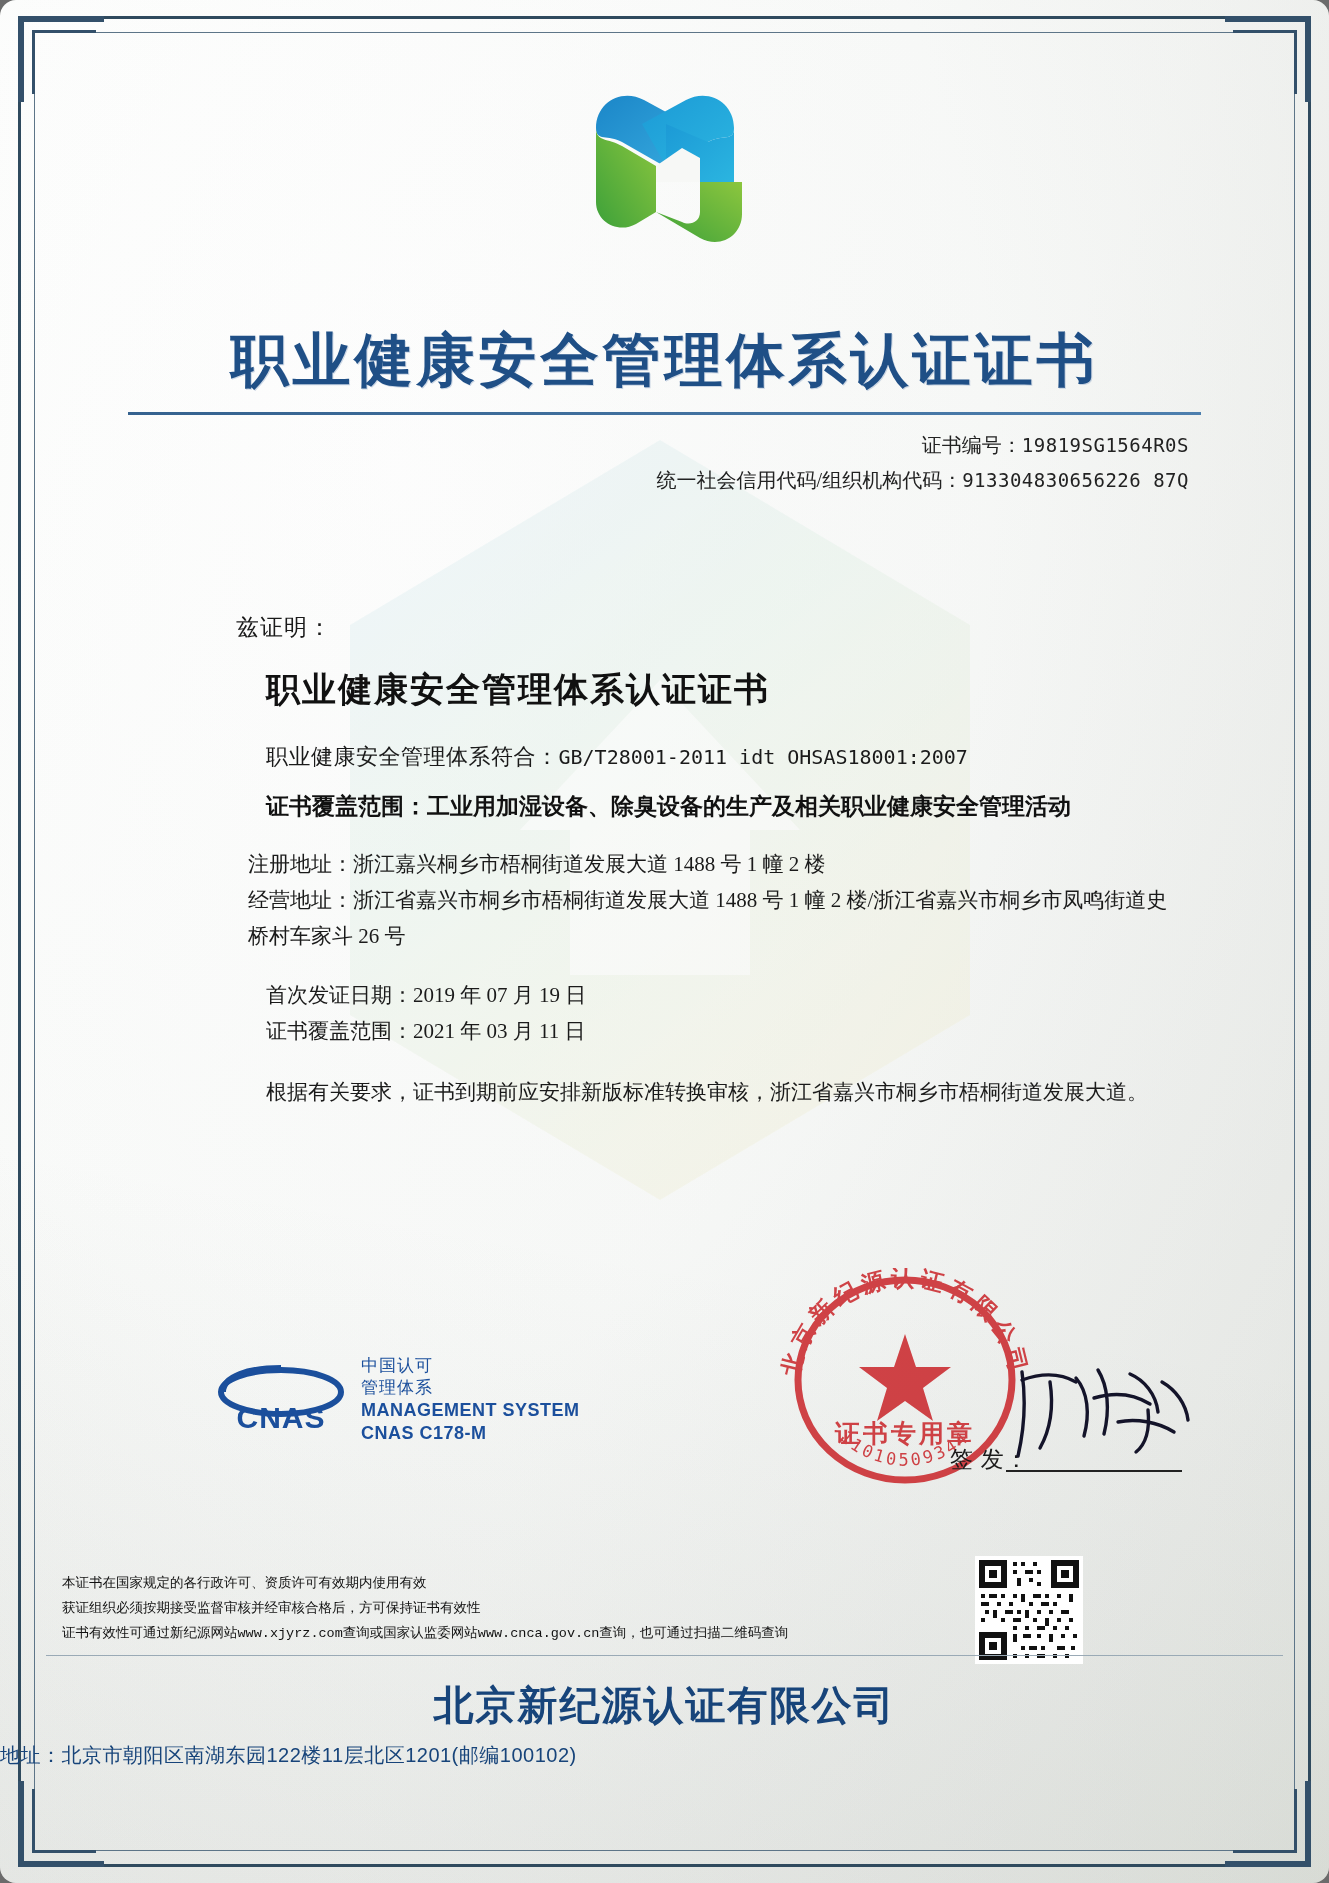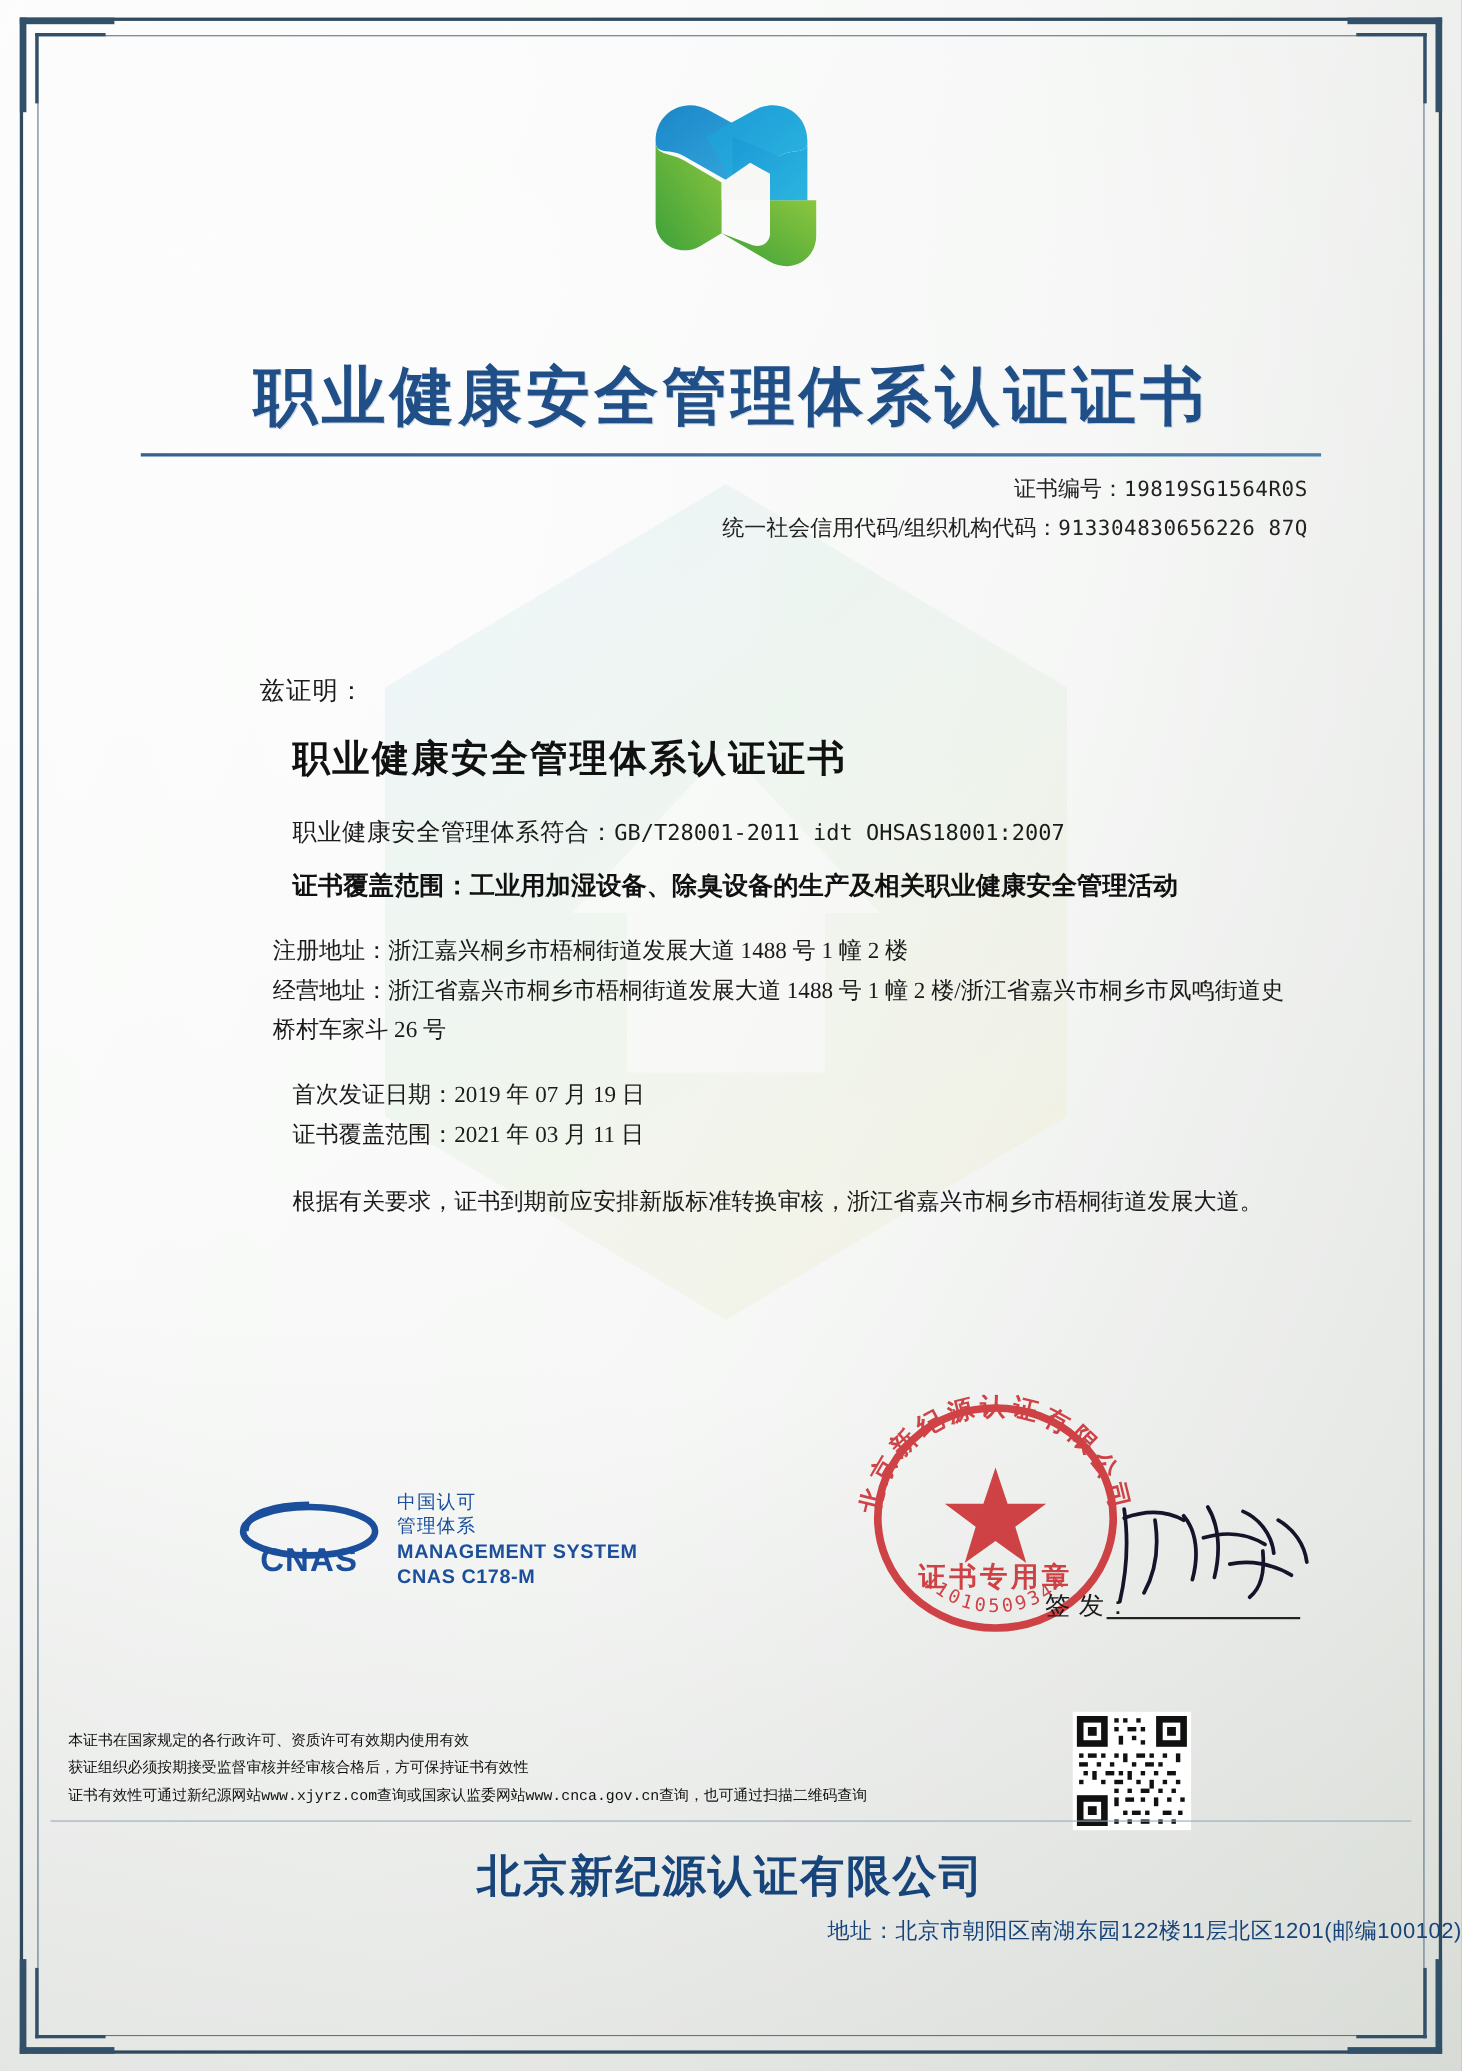--- a/index.html
+++ b/index.html
@@ -10,20 +10,21 @@
   body {
     font-family: "Liberation Serif", "DejaVu Serif", serif;
   }
   .page {
     position: relative;
     width: 1329px;
     height: 1883px;
     overflow: hidden;
     background:
       radial-gradient(ellipse at 30% 25%, #ffffff 0%, #fbfcfb 45%, #f2f3f1 80%, #eceee9 100%);
+    border-radius: 16px;
   }
   
   .paper-shade {
     position: absolute;
     inset: 0;
     background:
       linear-gradient(115deg, rgba(255,255,255,0) 0%, rgba(200,205,200,0.10) 55%, rgba(160,168,160,0.18) 100%),
       linear-gradient(10deg, rgba(120,130,120,0.10) 0%, rgba(255,255,255,0) 35%);
     pointer-events: none;
   }
@@ -282,21 +283,21 @@
     font-family: "DejaVu Sans", sans-serif;
     font-weight: bold;
     font-size: 40px;
     letter-spacing: 2px;
     color: #17447a;
   }
   .issuer-addr {
     position: absolute;
     left: 0; right: 0;
     top: 1742px;
-    text-align: right;
+    text-align: left;
     font-family: "Liberation Sans", sans-serif;
     font-size: 20px;
     letter-spacing: 0.5px;
     color: #17447a;
   }
 </style>
 </head>
 <body>
 
 <div class="page">

